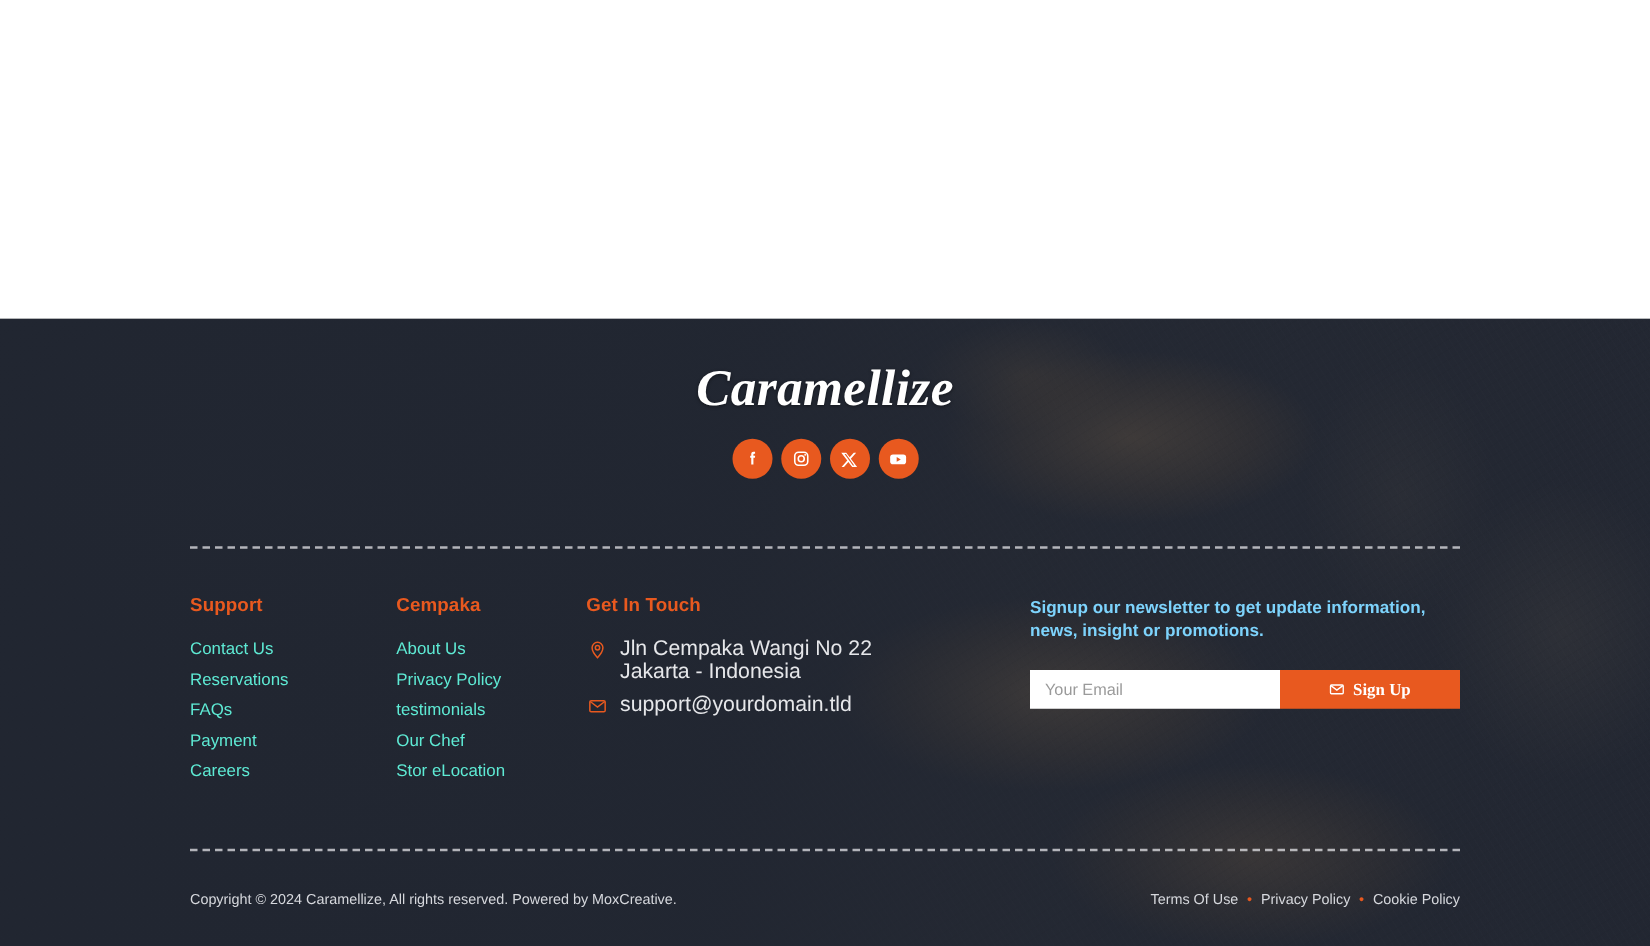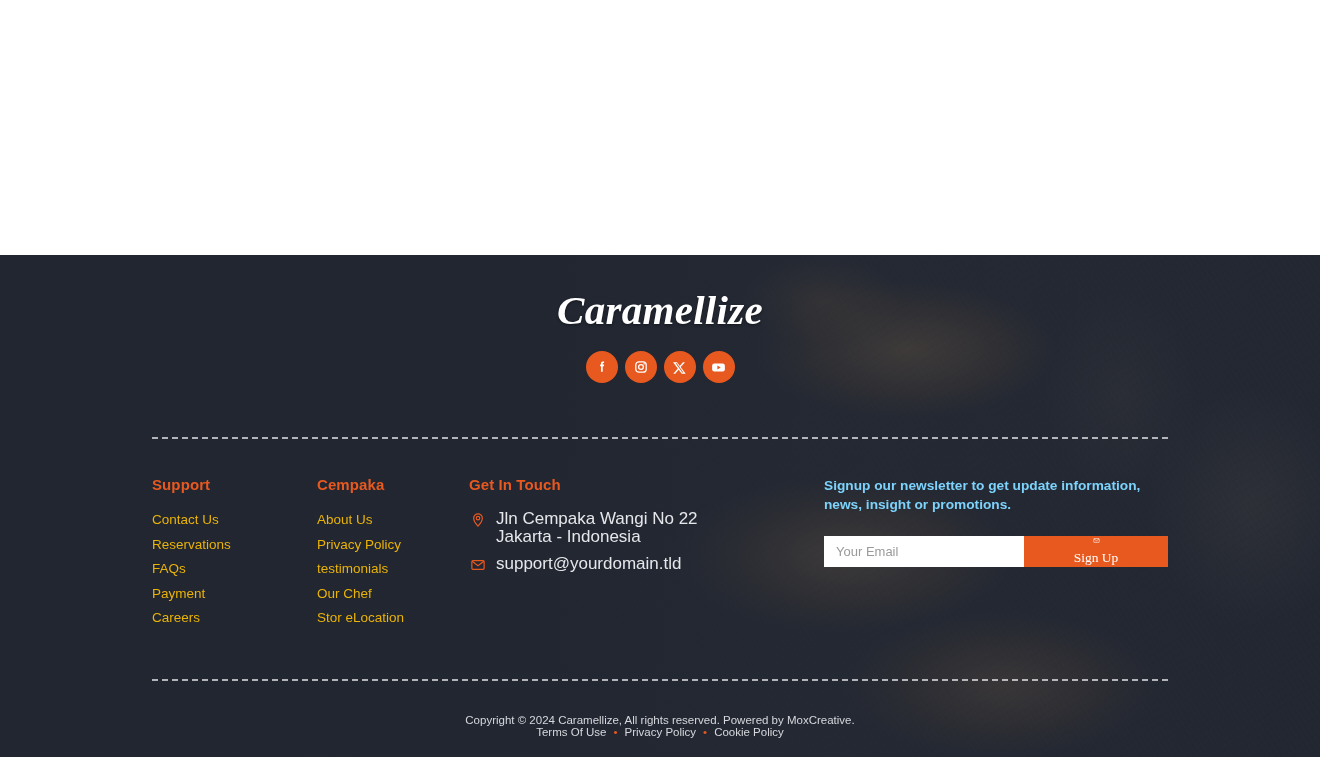--- a/index.html
+++ b/index.html
@@ -137,21 +137,21 @@
   }
   .link-list {
     list-style: none;
     margin: 0;
     padding: 0;
   }
   .link-list li {
     margin-bottom: 6.5px;
   }
   .link-list a {
-    color: #eab308;
+    color: #5eead4;
     font-size: 13.5px;
     text-decoration: none;
     cursor: pointer;
   }
 
   
   .contact-item {
     display: flex;
     align-items: flex-start;
     margin-bottom: 9px;
@@ -198,39 +198,37 @@
     color: #444;
   }
   .news-input::placeholder { color: #9a9a9a; }
   .news-btn {
     width: 164px;
     border: none;
     background: #e8591f;
     color: #ffffff;
     font-family: "Liberation Serif", serif;
     font-size: 13.5px;
-    font-weight: normal;
+    font-weight: bold;
     display: flex;
     align-items: center;
     justify-content: center;
     gap: 6px;
     cursor: pointer;
-    flex-direction: column;
   }
 
   
   .bottom-bar {
     position: absolute;
     top: 459px;
     left: 0;
     width: 1016px;
     display: flex;
     justify-content: space-between;
     align-items: center;
-    flex-direction: column;
   }
   .copyright {
     color: #d6d8dd;
     font-size: 11.5px;
   }
   .legal-links {
     display: flex;
     align-items: center;
     gap: 7px;
   }

